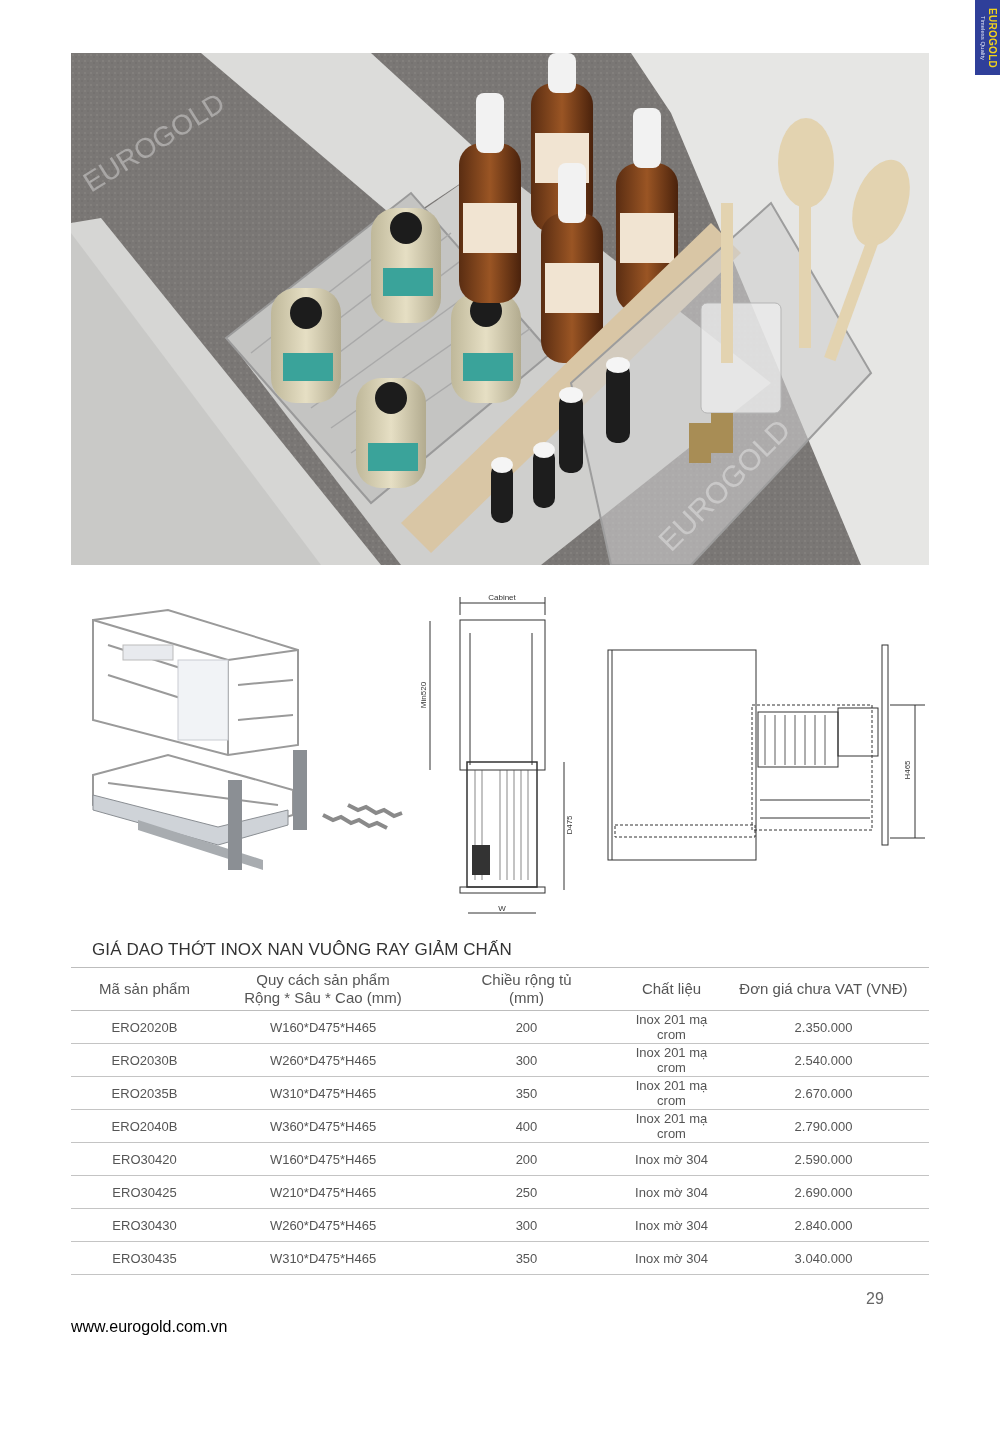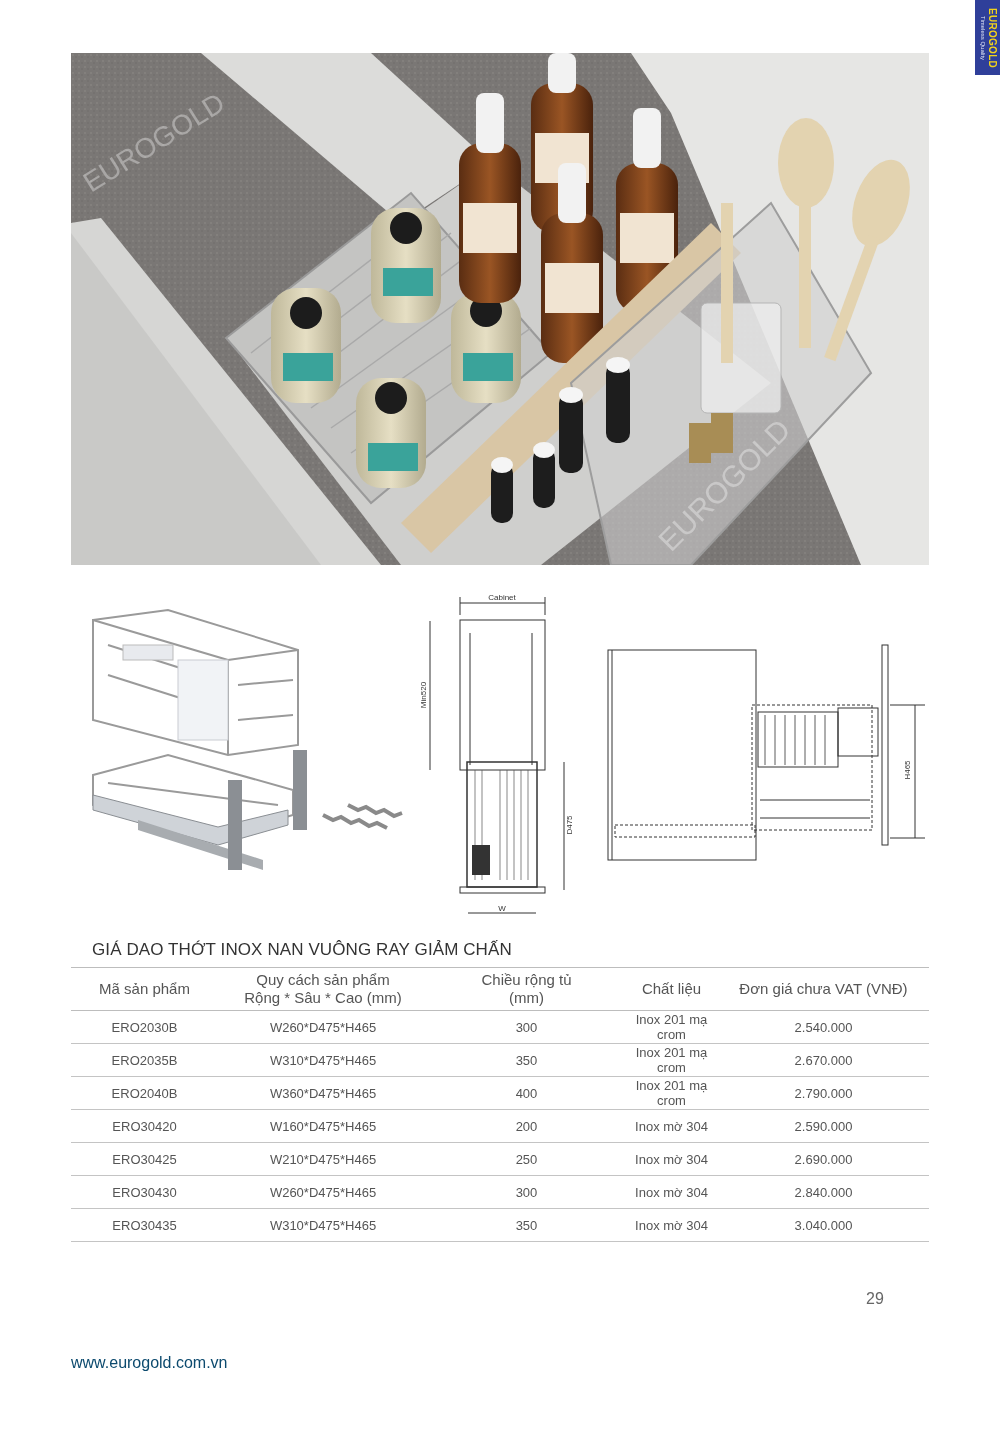--- a/index.html
+++ b/index.html
@@ -24,21 +24,21 @@
   
   .title { position:absolute; left:92px; top:940px; font-size:17px; color:#333; letter-spacing:0.1px; }
 
   
   .table { position:absolute; left:71px; top:967px; width:858px; border-collapse:collapse; font-size:13px; color:#555; }
   .table th { font-weight:normal; font-size:15px; color:#555; height:42px; line-height:18px; border-top:1px solid #bdbdbd; border-bottom:1px solid #bdbdbd; text-align:center; padding:0; }
   .table td { height:32px; border-bottom:1px solid #c4c4c4; text-align:center; padding:0; }
   .c1 { width:147px; } .c2 { width:210px; } .c3 { width:197px; } .c4 { width:93px; } .c5 { width:211px; }
 
   
-  .footer-left { position:absolute; left:71px; top:1354px; font-size:16px; color:#0c4a6e; }
+  .footer-left { position:absolute; left:71px; top:1318px; font-size:16px; color:#000000; }
   .footer-right { position:absolute; right:117px; top:1431px; font-size:15px; color:#444; }
   .page-num { position:absolute; left:866px; top:1290px; font-size:16px; color:#666; }
 </style>
 </head>
 <body>
 
 <div class="brand-tab">
   <div class="inner">
     <span class="name">EUROGOLD</span>
     <span class="tag">Timeless Quality</span>
@@ -248,20 +248,27 @@
       <th class="c3">
         <div>Chiều rộng tủ</div>
         <div>(mm)</div>
       </th>
       <th class="c4">Chất liệu</th>
       <th class="c5">Đơn giá chưa VAT (VNĐ)</th>
     </tr>
   </thead>
   <tbody>
     <tr>
+        <td>ERO2020B</td>
+        <td>W160*D475*H465</td>
+        <td>200</td>
+        <td>Inox 201 mạ crom</td>
+        <td>2.350.000</td>
+      </tr>
+    <tr>
         <td>ERO2030B</td>
         <td>W260*D475*H465</td>
         <td>300</td>
         <td>Inox 201 mạ crom</td>
         <td>2.540.000</td>
       </tr>
     <tr>
         <td>ERO2035B</td>
         <td>W310*D475*H465</td>
         <td>350</td>

